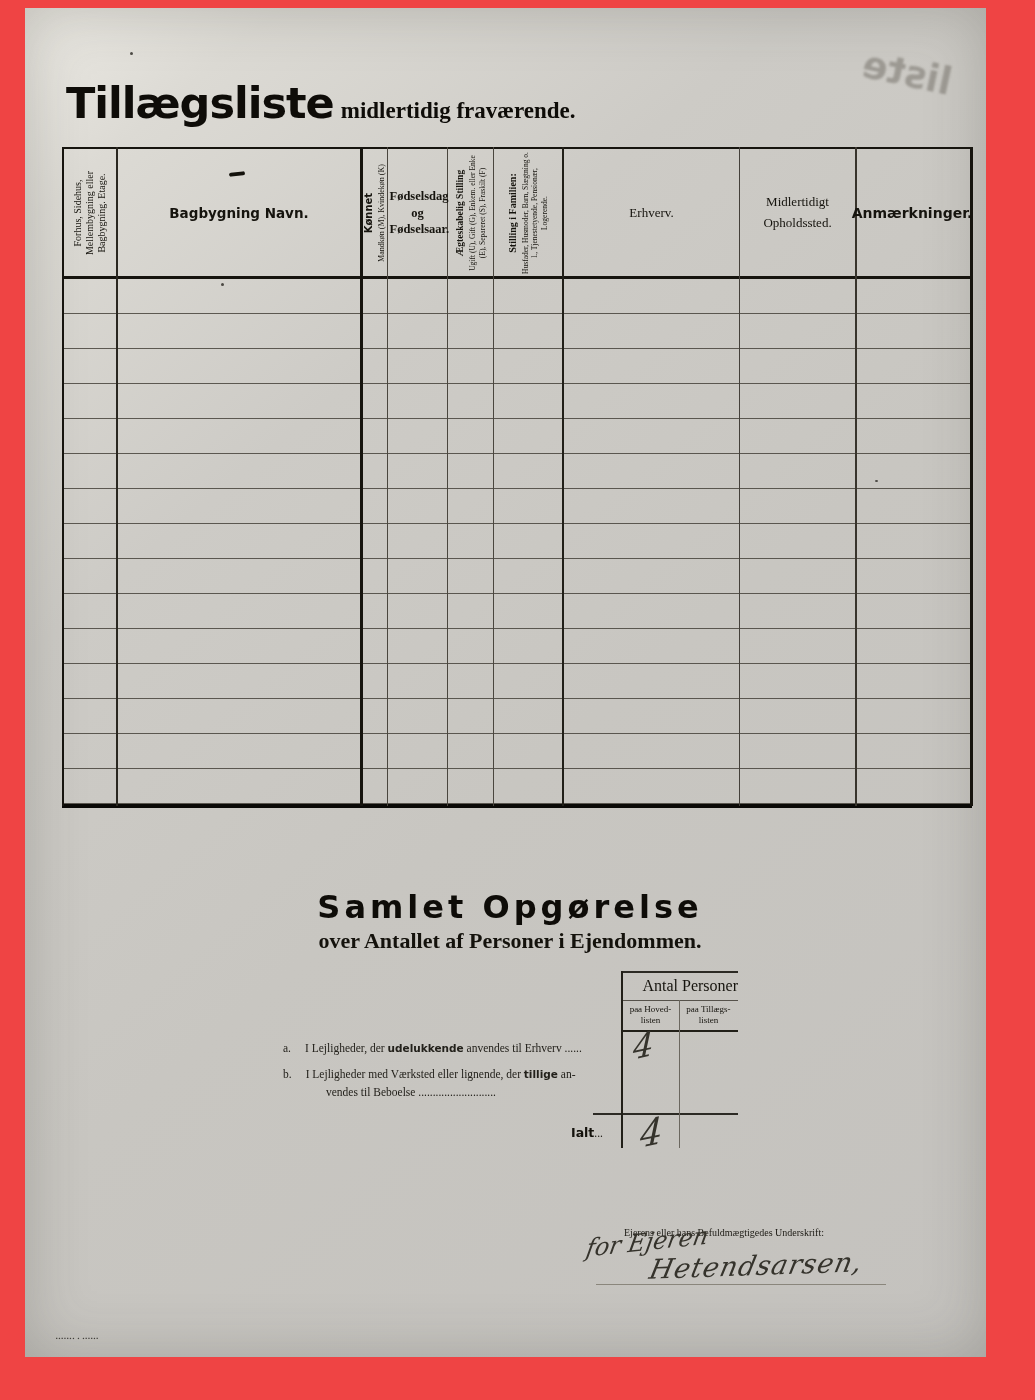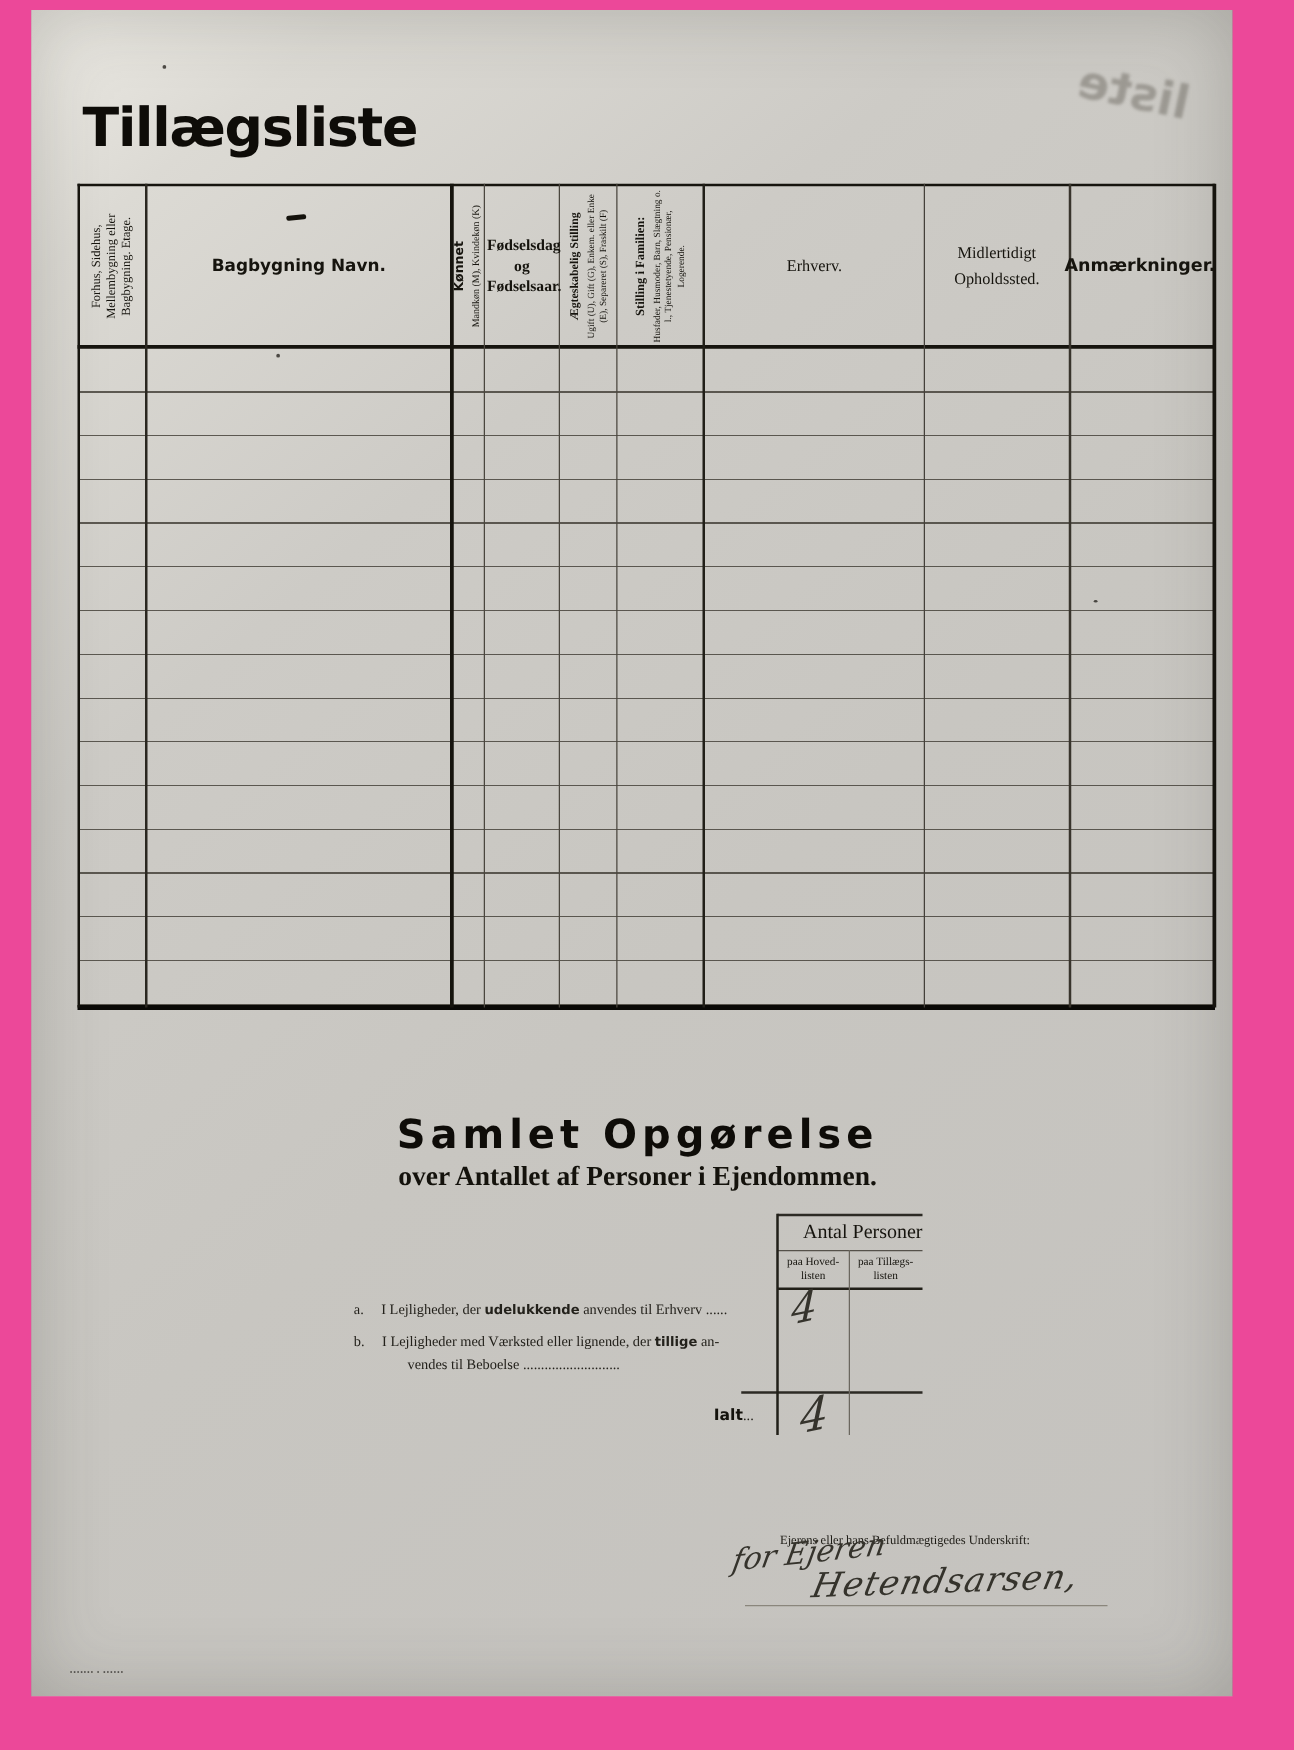--- a/index.html
+++ b/index.html
@@ -1,16 +1,16 @@
 <!DOCTYPE html>
 <html><head>
 <meta charset="utf-8">
 <style>
   html,body{margin:0;padding:0;background:#000;}
-  .screen{position:relative;width:1035px;height:1400px;background:#ec4899;overflow:hidden;
+  .screen{position:relative;width:1035px;height:1400px;background:#ef4444;overflow:hidden;
           font-family:"Liberation Serif",serif;color:#16140e;}
   .paper{position:absolute;left:25px;top:8px;width:961px;height:1349px;
          background:linear-gradient(140deg,#eceae4 0%,#dcdad4 10%,#cdcbc6 30%,#c8c6c1 55%,#c4c2be 100%);
          box-shadow:inset 0 0 60px rgba(60,58,52,.25);}
   .abs{position:absolute;}
   .vline{position:absolute;background:#16140e;}
   .hline{position:absolute;background:#16140e;}
   
   .title-row{position:absolute;left:66px;top:78px;width:912px;display:flex;align-items:baseline;white-space:nowrap;}
   .title-main{font-family:"DejaVu Sans",sans-serif;font-weight:800;font-size:43px;letter-spacing:-1px;color:#0e0c08;}
@@ -56,20 +56,21 @@
 </head>
 <body>
 
 <div class="screen">
   <div class="paper"></div>
 
   <div class="bleed">liste</div>
 
   <div class="title-row">
     <span class="title-main">Tillægsliste</span>
+    <span class="title-bold">midlertidig fraværende.</span>
   </div>
 
   <div class="hline" style="left:62px;top:147px;width:910px;height:2px"></div>
   <div class="hline" style="left:62px;top:276px;width:910px;height:2.5px"></div>
   <div class="hline" style="left:62px;top:804px;width:910px;height:4px;background:#0a0906"></div>
 
   <div class="tbody"></div>
 
   <div class="vline" style="left:62px;top:147px;width:2px;height:659px"></div>
   <div class="vline" style="left:116px;top:147px;width:2px;height:659px;background:#2a2720"></div>

